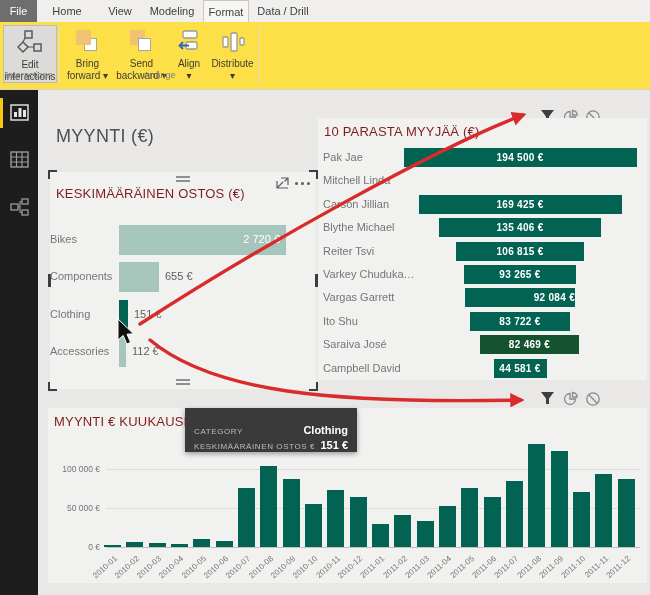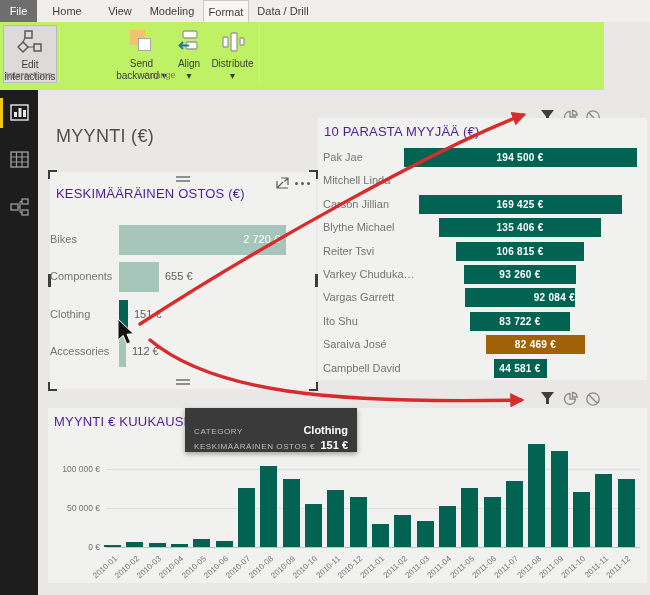--- a/index.html
+++ b/index.html
@@ -8,37 +8,37 @@
   
   .tabbar{position:absolute;top:0;left:0;width:650px;height:22px;background:#f0efed;}
   .tab{position:absolute;top:0;height:22px;line-height:22px;font-size:11px;color:#3f3f3f;text-align:center;}
   .tab-file{left:0;width:37px;background:#6e6e6e;color:#fff;}
   .tab-home{left:44px;width:46px;}
   .tab-view{left:100px;width:40px;}
   .tab-modeling{left:146px;width:52px;}
   .tab-format{left:203px;width:44px;background:#f7f6f4;border:1px solid #c9c7c5;border-bottom:none;height:21px;z-index:3;}
   .tab-data{left:252px;width:62px;}
   
-  .ribbon{position:absolute;top:22px;left:0;width:604px;height:67px;background:#bef264;border-bottom:1px solid #d4d2cf;}
+  .ribbon{position:absolute;top:22px;left:0;width:650px;height:67px;background:#fde047;border-bottom:1px solid #d4d2cf;}
   .rbtn{position:absolute;top:3px;height:56px;text-align:center;font-size:10px;line-height:12px;color:#3c3c3c;cursor:pointer;}
   .rbtn .ric{display:block;height:30px;margin-top:3px;position:relative;}
   .rbtn.pressed{background:#dcdbda;border:1px solid #bdbbb9;}
   .rsep{position:absolute;top:3px;width:1px;height:58px;background:#dedcd9;}
   .rgroup{position:absolute;top:44px;height:14px;font-size:9px;color:#7e7b77;text-align:center;}
   .sq{position:absolute;box-sizing:border-box;}
   
   .navpane{position:absolute;top:90px;left:0;width:38px;height:505px;background:#1e1d1d;}
   .navitem{position:absolute;left:0;width:38px;height:30px;}
   .navitem .bar{position:absolute;left:0;top:0;width:3px;height:30px;}
   .navicon{position:absolute;left:10px;top:5px;}
   
   .canvas{position:absolute;top:90px;left:38px;width:612px;height:505px;background:#e9e8e7;}
   .page-title{position:absolute;left:18px;top:36px;font-size:18px;color:#4f4f4f;letter-spacing:.3px;}
   .visual{position:absolute;background:#f1f1f0;}
-  .vtitle{position:absolute;left:6px;top:6px;font-size:13px;color:#4c1d95;letter-spacing:.2px;white-space:nowrap;}
+  .vtitle{position:absolute;left:6px;top:6px;font-size:13px;color:#7f1d1d;letter-spacing:.2px;white-space:nowrap;}
   
   .iset{position:absolute;width:62px;height:16px;}
   .iset svg{position:absolute;top:0;}
   
   .corner{position:absolute;width:7px;height:7px;}
   .c-tl{left:-2px;top:-2px;border-left:2px solid #3d3d3d;border-top:2px solid #3d3d3d;}
   .c-tr{right:-2px;top:-2px;border-right:2px solid #3d3d3d;border-top:2px solid #3d3d3d;}
   .c-bl{left:-2px;bottom:-2px;border-left:2px solid #3d3d3d;border-bottom:2px solid #3d3d3d;}
   .c-br{right:-2px;bottom:-2px;border-right:2px solid #3d3d3d;border-bottom:2px solid #3d3d3d;}
   .grip{position:absolute;left:50%;margin-left:-7px;width:14px;}
@@ -91,20 +91,28 @@
           <rect x="17" y="14" width="7" height="7" fill="none" stroke="#5a5a5a" stroke-width="1.5"></rect>
           <path d="M6 12 L11 17 L6 22 L1 17 Z" fill="none" stroke="#5a5a5a" stroke-width="1.5"></path>
           <path d="M8 8 L6 12 M11 17 L17 17" stroke="#5a5a5a" stroke-width="1.2" fill="none"></path>
         </svg>
       </span>
       <span>Edit</span><br>
       <span>interactions</span>
     </div>
     <div class="rsep" style="left:59px;"></div>
 
+    <div class="rbtn" style="left:63px;width:49px;">
+      <span class="ric">
+        <div class="sq" style="left:13px;top:2px;width:15px;height:15px;background:#f0c373;z-index:2;"></div>
+        <div class="sq" style="left:21px;top:10px;width:13px;height:13px;background:#fff;border:1px solid #a9a7a5;z-index:1;"></div>
+      </span>
+      <span>Bring</span><br>
+      <span>forward ▾</span>
+    </div>
 
     <div class="rbtn" style="left:114px;width:55px;">
       <span class="ric">
         <div class="sq" style="left:16px;top:2px;width:15px;height:15px;background:#f0c373;z-index:1;"></div>
         <div class="sq" style="left:24px;top:10px;width:13px;height:13px;background:#fff;border:1px solid #a9a7a5;z-index:2;"></div>
       </span>
       <span>Send</span><br>
       <span>backward ▾</span>
     </div>
 
@@ -215,32 +223,32 @@
           <div class="fn-label" style="top: 103.2px;">Blythe Michael</div>
           <div class="fn-bar" style="left: 121px; top: 100.2px; width: 162px; background: rgb(2, 99, 82);">
             <div class="fn-val">135 406 €</div>
           </div>
           <div class="fn-label" style="top: 126.6px;">Reiter Tsvi</div>
           <div class="fn-bar" style="left: 138px; top: 123.6px; width: 128px; background: rgb(2, 99, 82);">
             <div class="fn-val">106 815 €</div>
           </div>
           <div class="fn-label" style="top: 150px;">Varkey Chuduka…</div>
           <div class="fn-bar" style="left: 146px; top: 147px; width: 112px; background: rgb(2, 99, 82);">
-            <div class="fn-val">93 260 €</div>
+            <div class="fn-val">93 265 €</div>
           </div>
           <div class="fn-label" style="top: 173.4px;">Vargas Garrett</div>
           <div class="fn-bar" style="left: 147px; top: 170.4px; width: 110px; background: rgb(2, 99, 82); text-align: right;">
             <div class="fn-val">92 084 €</div>
           </div>
           <div class="fn-label" style="top: 196.8px;">Ito Shu</div>
           <div class="fn-bar" style="left: 152px; top: 193.8px; width: 100px; background: rgb(2, 99, 82);">
             <div class="fn-val">83 722 €</div>
           </div>
           <div class="fn-label" style="top: 220.2px;">Saraiva José</div>
-          <div class="fn-bar" style="left: 168px; top: 217.2px; width: 99px; background: #a16207;">
+          <div class="fn-bar" style="left: 162px; top: 217.2px; width: 99px; background: #14532d;">
             <div class="fn-val">82 469 €</div>
           </div>
           <div class="fn-label" style="top: 243.6px;">Campbell David</div>
           <div class="fn-bar" style="left: 175.5px; top: 240.6px; width: 53px; background: rgb(2, 99, 82);">
             <div class="fn-val">44 581 €</div>
           </div>
         </div>
     </div>
 
     <div class="visual" style="left:12px;top:82px;width:266px;height:217px;">

